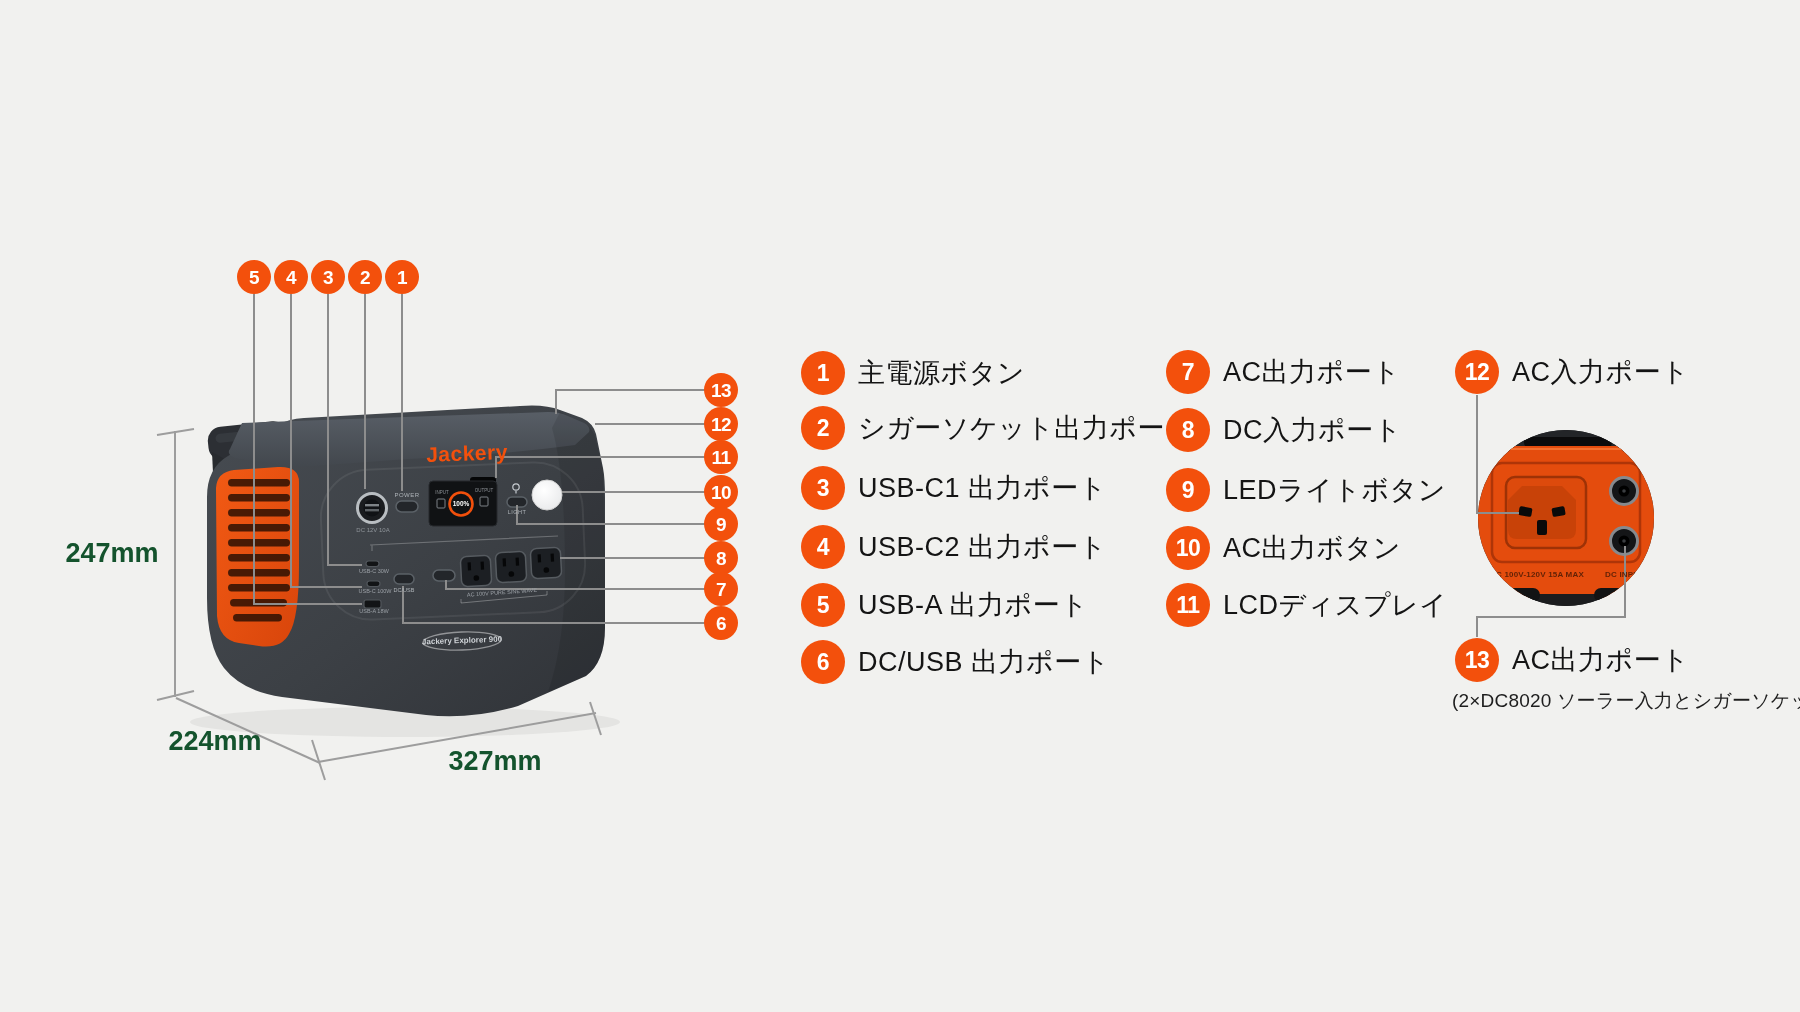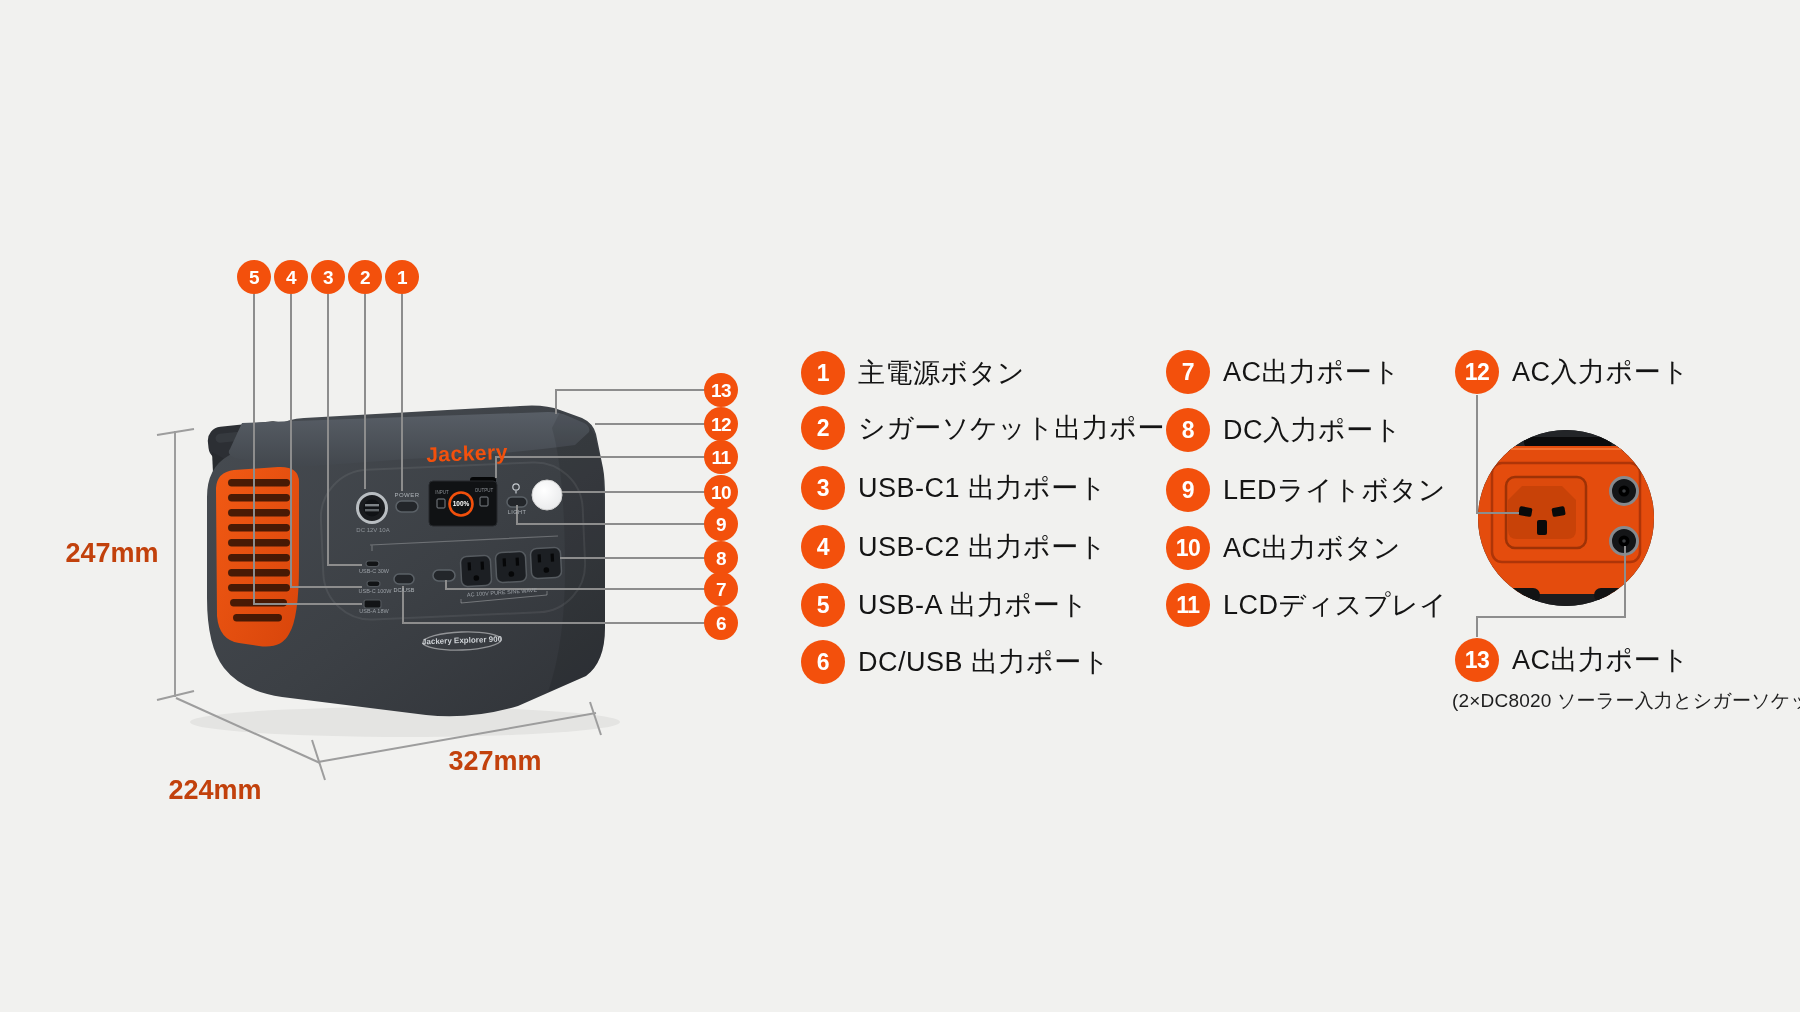--- a/index.html
+++ b/index.html
@@ -21,21 +21,21 @@
   .legend-row .badge{position:static;transform:none;flex:0 0 auto;}
   .legend-label{
     font-size:27px;color:#141414;font-weight:500;letter-spacing:0.5px;line-height:1;
   }
   .note{
     position:absolute;font-size:19px;color:#1d1d1d;font-weight:400;
     letter-spacing:0.2px;white-space:nowrap;
   }
   .dim-label{
     position:absolute;transform:translate(-50%,-50%);
-    font-size:27px;font-weight:600;color:#c2410c;white-space:nowrap;
+    font-size:27px;font-weight:600;color:#14532d;white-space:nowrap;
   }
   .dev-label{
     position:absolute;transform:translate(-50%,-50%);
     color:#aeb3b8;white-space:nowrap;line-height:1;
   }
   .brand-logo{
     font-size:21px;font-weight:800;color:#F3500C;letter-spacing:0.5px;
     transform:translate(-50%,-50%) rotate(-2deg);
   }
   .detail-overlay{
@@ -246,23 +246,27 @@
   <div class="dev-label" style="left:442px;top:493px;font-size:4.5px;color:#8A8F94">INPUT</div>
   <div class="dev-label" style="left:484px;top:491px;font-size:4.5px;color:#8A8F94">OUTPUT</div>
   <div class="dev-label" style="left:461px;top:504px;font-size:6.5px;color:#FFFFFF;font-weight:700">100%</div>
   <div class="dev-label" style="left:374px;top:572px;font-size:5.5px;color:#9BA0A6">USB-C 30W</div>
   <div class="dev-label" style="left:375px;top:592px;font-size:5.5px;color:#9BA0A6">USB-C 100W</div>
   <div class="dev-label" style="left:374px;top:612px;font-size:5.5px;color:#9BA0A6">USB-A 18W</div>
   <div class="dev-label" style="left:404px;top:591px;font-size:5.5px">DC/USB</div>
   <div class="dev-label" style="left:502px;top:593px;font-size:5.5px;color:#9BA0A6;transform:translate(-50%,-50%) rotate(-4deg)">AC 100V PURE SINE WAVE</div>
   <div class="dev-label" style="left:462px;top:641px;font-size:8px;color:#CDD1D5;font-weight:600;transform:translate(-50%,-50%) rotate(-2deg)">Jackery Explorer 900</div>
 
+  <div class="detail-overlay">
+    <div class="detail-label" style="left:12px;top:141px">AC 100V-120V 15A MAX</div>
+    <div class="detail-label" style="left:127px;top:141px">DC INPUT</div>
+  </div>
 
   <div class="dim-label" style="left:112px;top:553px">247mm</div>
-  <div class="dim-label" style="left:215px;top:790px">224mm</div>
+  <div class="dim-label" style="left:215px;top:741px">224mm</div>
   <div class="dim-label" style="left:495px;top:761px">327mm</div>
 
   <div class="badge sm" style="left:402px;top:277px">1</div>
   <div class="badge sm" style="left:365px;top:277px">2</div>
   <div class="badge sm" style="left:328px;top:277px">3</div>
   <div class="badge sm" style="left:291px;top:277px">4</div>
   <div class="badge sm" style="left:254px;top:277px">5</div>
   <div class="badge sm" style="left:721px;top:390px">13</div>
   <div class="badge sm" style="left:721px;top:424px">12</div>
   <div class="badge sm" style="left:721px;top:457px">11</div>

